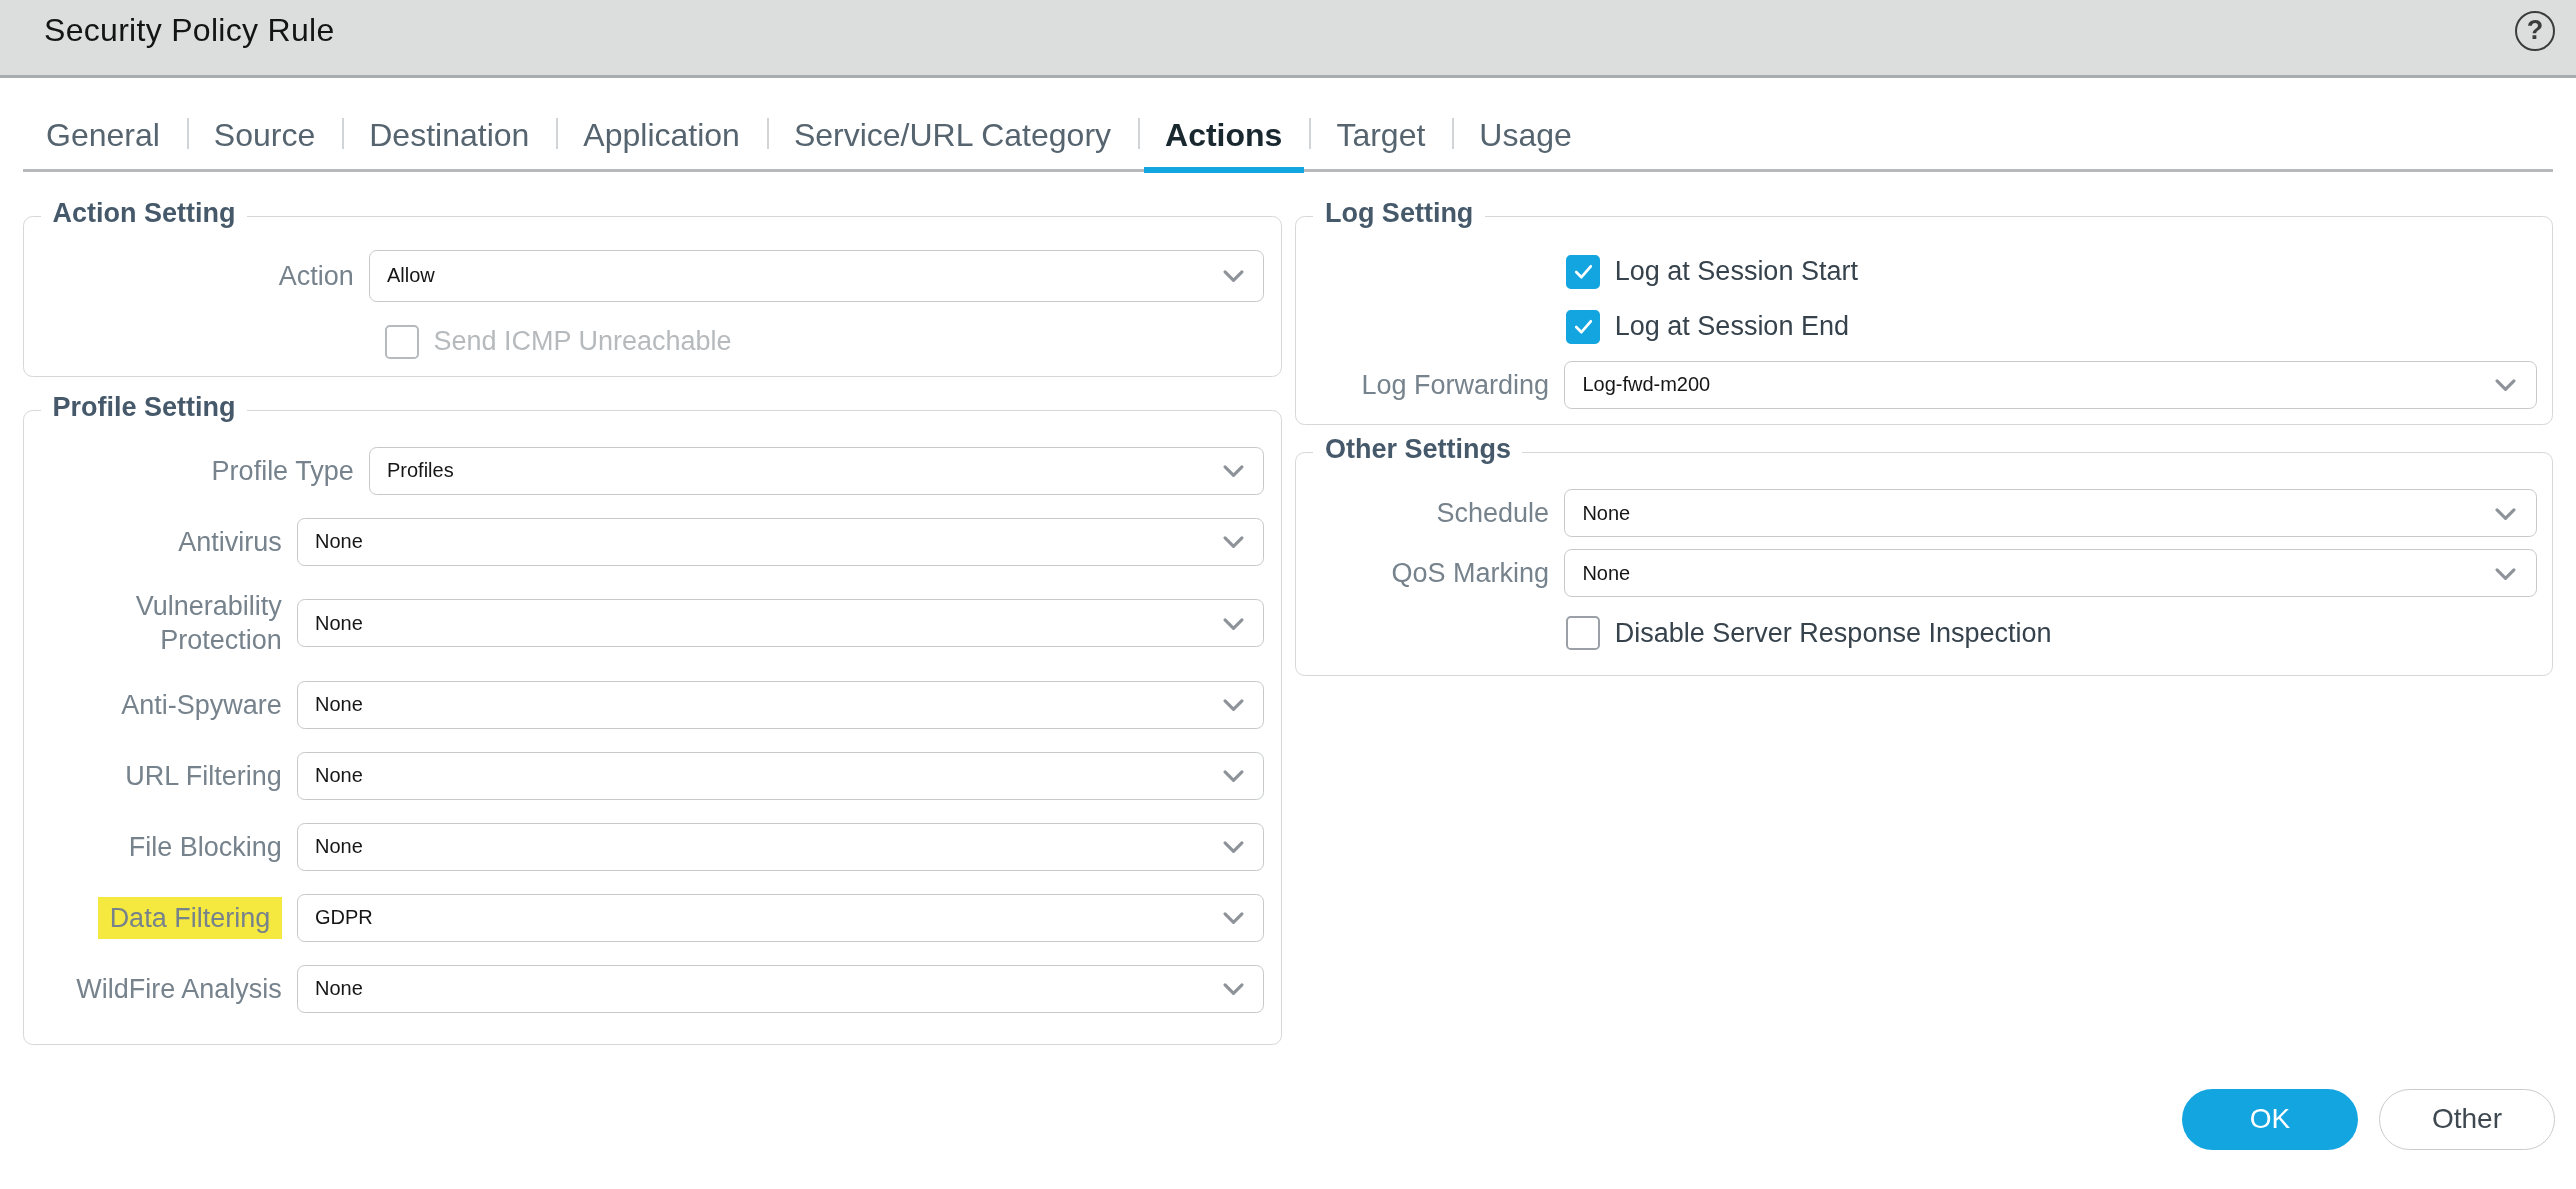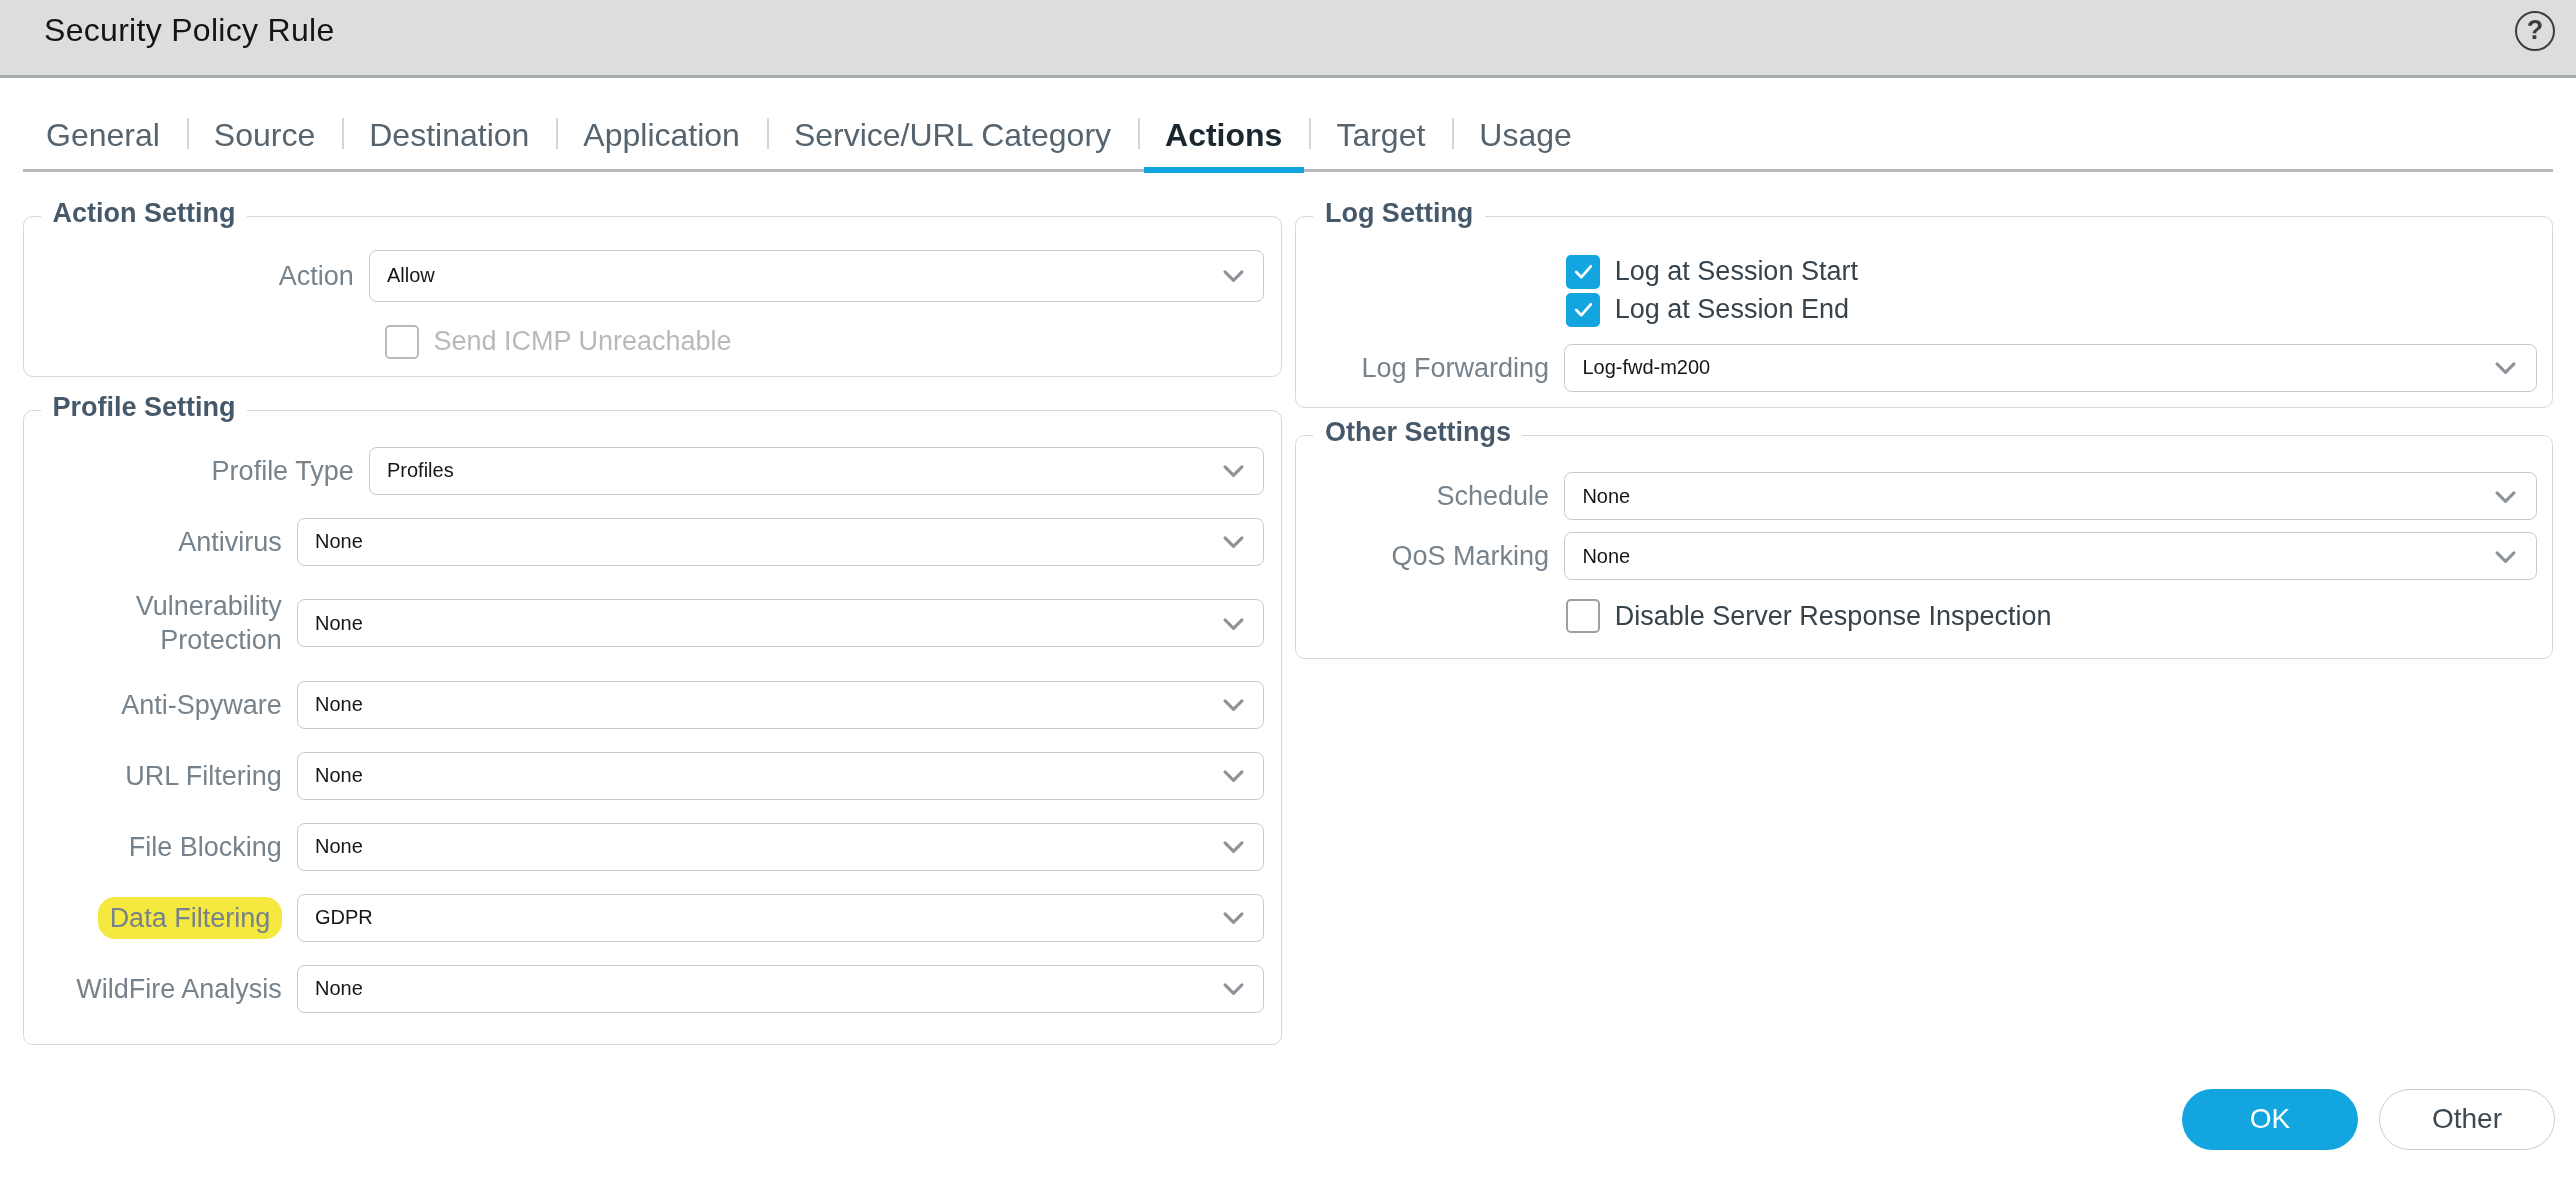--- a/index.html
+++ b/index.html
@@ -72,36 +72,36 @@
   
   .row { display:flex; align-items:center; margin-bottom:23px; }
   .row:last-child { margin-bottom:0; }
   .lbl {
     flex:none; width:273px; padding-right:15.3px;
     font-size:27px; color:var(--label);
     text-align:right; line-height:1.28;
   }
   .row.wide .lbl { width:345px; }
   .col-right .lbl { width:268px; }
-  .hl { background:var(--highlight); padding:3.8px 11.5px; display:inline-block;border-radius:17px; }
+  .hl { background:var(--highlight); padding:3.8px 11.5px; display:inline-block; }
 
   .select {
     flex:1; height:48px;
     border:1.9px solid var(--select-border); border-radius:7.7px;
     background:#fff; display:flex; align-items:center;
     padding:0 15.3px 0 17px; cursor:pointer; min-width:0;
   }
   .select-tall { height:52px; }
   .select .val { font-size:20px; color:#161616; white-space:nowrap; overflow:hidden; }
   .chev { margin-left:auto; display:flex; align-items:center; }
   .chev-svg { width:29px; height:29px; }
   .chev-svg path { fill:none; stroke:#8d9399; stroke-width:2.6; stroke-linecap:round; stroke-linejoin:round; }
 
   
-  .cb-row { display:flex; align-items:center; margin-bottom:4px; }
+  .cb-row { display:flex; align-items:center; margin-bottom:21px; }
   .cb-row:last-child { margin-bottom:0; }
   .indent-left  { margin-left:361px; }   
   .indent-right { margin-left:270px; }
   .cb {
     width:34px; height:34px; flex:none; border-radius:4.8px;
     border:2.9px solid #9aa0a5; background:#fff;
     display:flex; align-items:center; justify-content:center; cursor:pointer;
   }
   .cb.checked { background:var(--accent); border-color:var(--accent); }
   .check-svg { width:25px; height:25px; }

